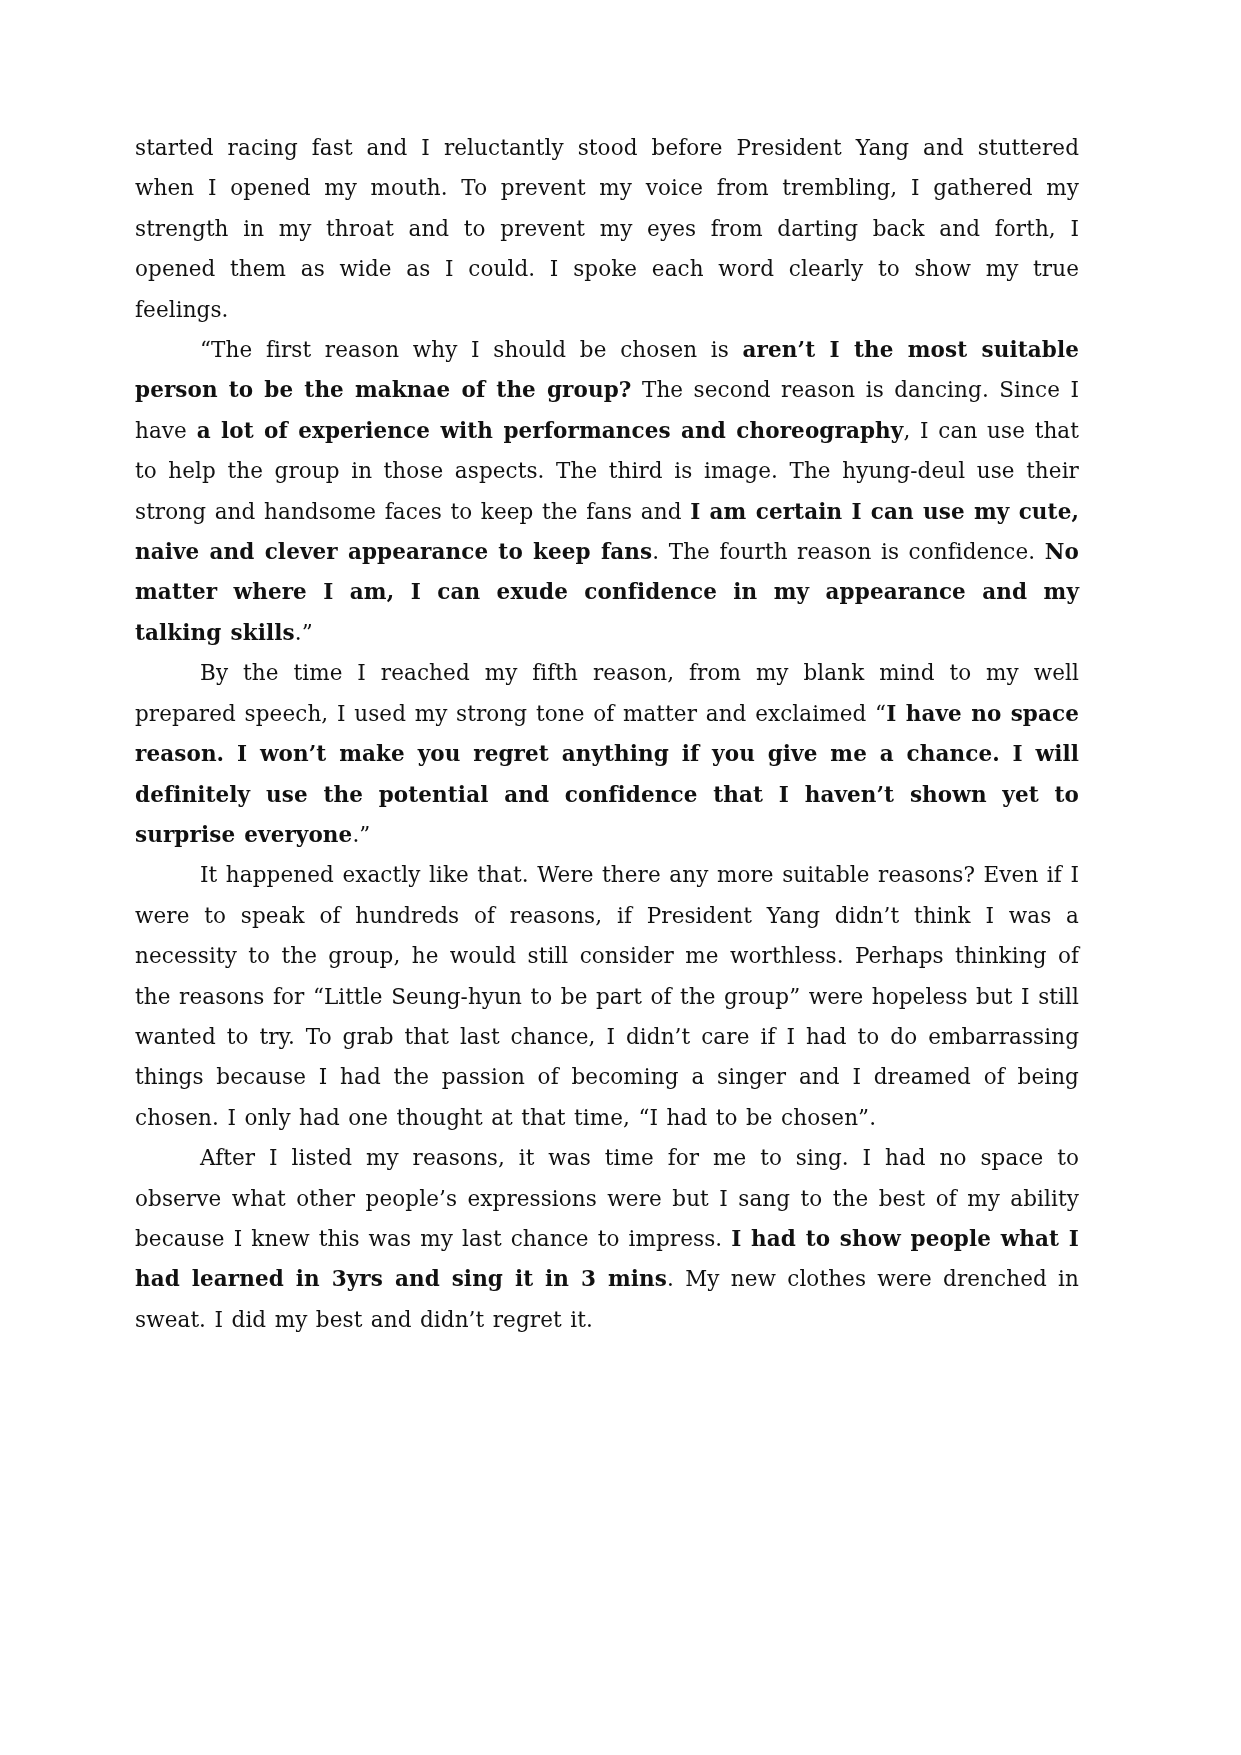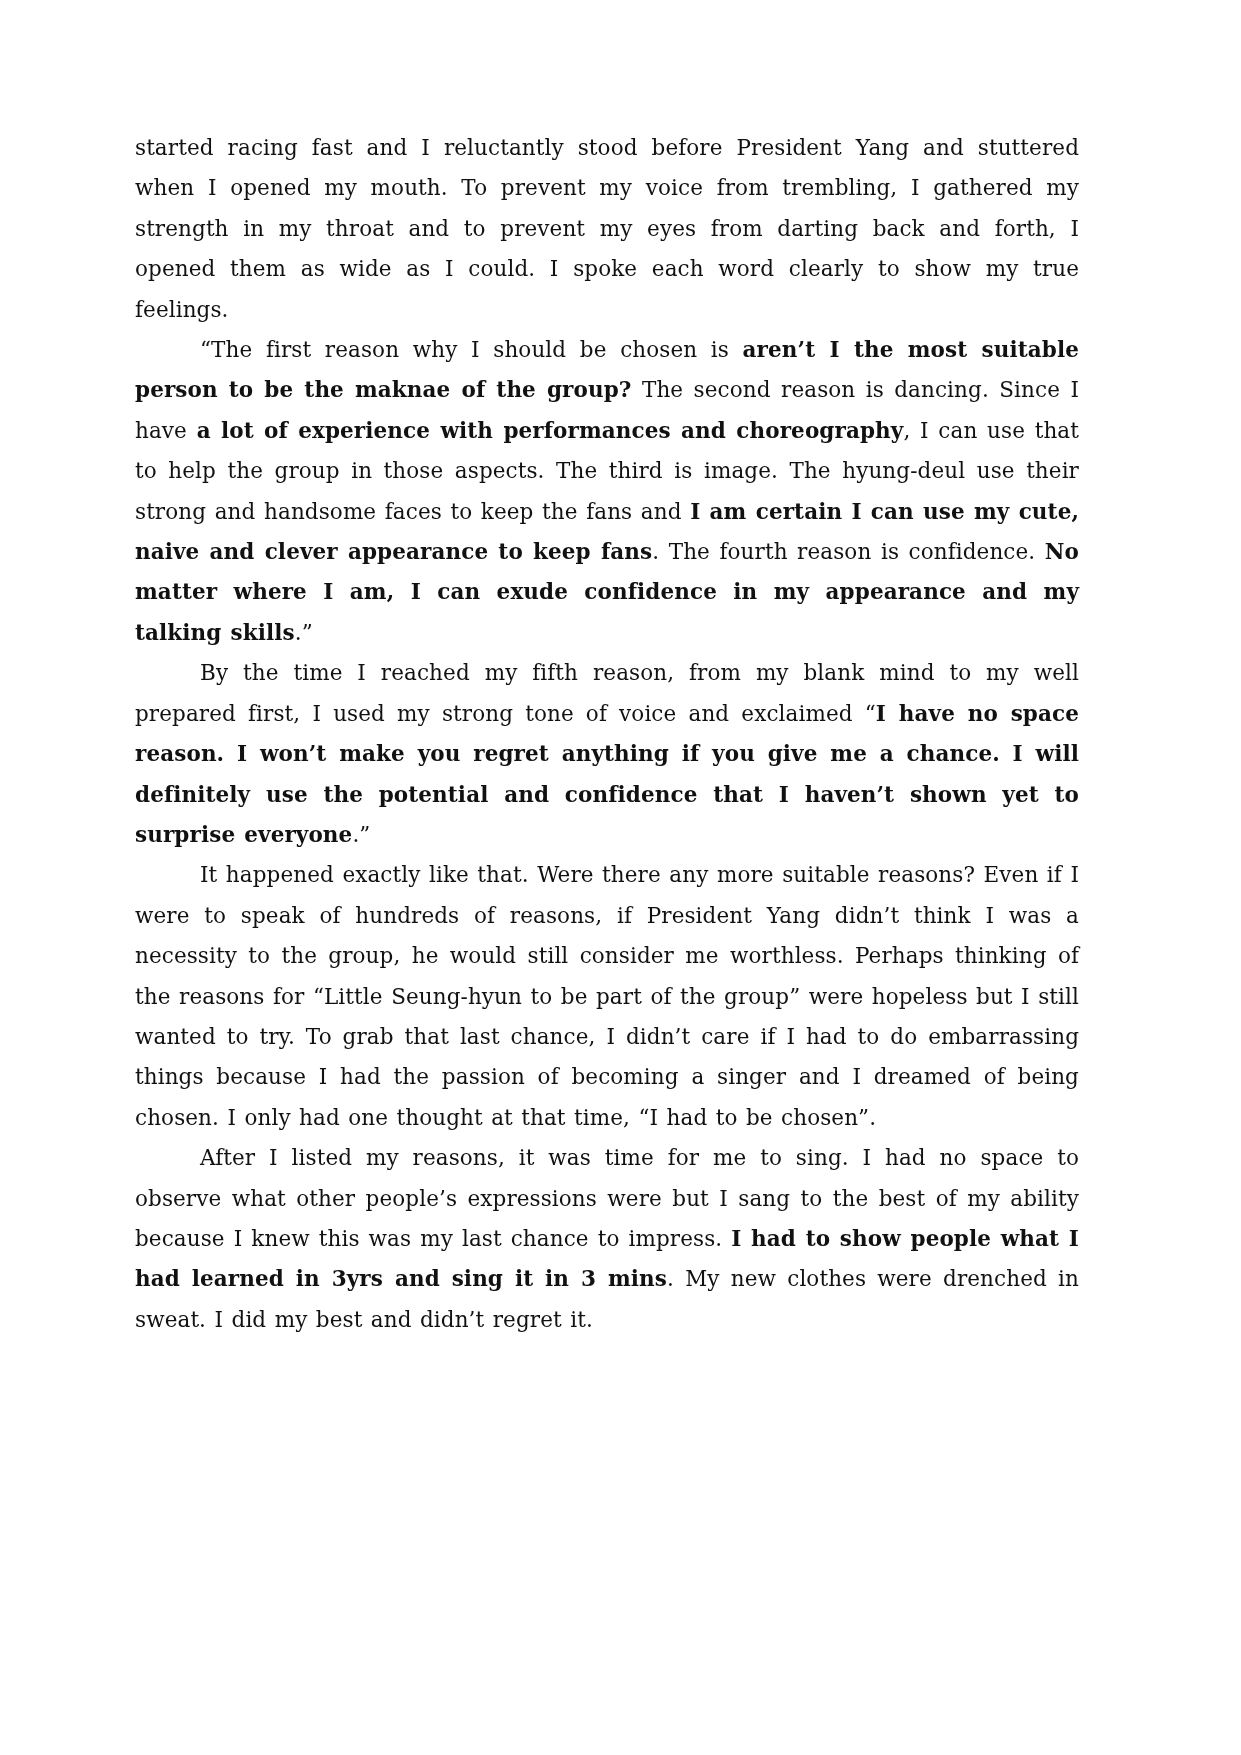--- a/index.html
+++ b/index.html
@@ -46,17 +46,17 @@
     font-weight: bold;
   }
 </style>
 </head>
 <body>
 
 <div class="page">
   <div class="textblock" id="text-block">
       <p><span>started racing fast and I reluctantly stood before President Yang and stuttered when I opened my mouth. To prevent my voice from trembling, I gathered my strength in my throat and to prevent my eyes from darting back and forth, I opened them as wide as I could. I spoke each word clearly to show my true feelings.</span></p>
       <p class="indent"><span>“The first reason why I should be chosen is </span><b>aren’t I the most suitable person to be the maknae of the group?</b><span> The second reason is dancing. Since I have </span><b>a lot of experience with performances and choreography</b><span>, I can use that to help the group in those aspects. The third is image. The hyung-deul use their strong and handsome faces to keep the fans and </span><b>I am certain I can use my cute, naive and clever appearance to keep fans</b><span>. The fourth reason is confidence. </span><b>No matter where I am, I can exude confidence in my appearance and my talking skills</b><span>.”</span></p>
-      <p class="indent"><span>By the time I reached my fifth reason, from my blank mind to my well prepared first, I used my strong tone of voice and exclaimed “</span><b>I have no space reason. I won’t make you regret anything if you give me a chance. I will definitely use the potential and confidence that I haven’t shown yet to surprise everyone</b><span>.”</span></p>
+      <p class="indent"><span>By the time I reached my fifth reason, from my blank mind to my well prepared speech, I used my strong tone of matter and exclaimed “</span><b>I have no space reason. I won’t make you regret anything if you give me a chance. I will definitely use the potential and confidence that I haven’t shown yet to surprise everyone</b><span>.”</span></p>
       <p class="indent"><span>It happened exactly like that. Were there any more suitable reasons? Even if I were to speak of hundreds of reasons, if President Yang didn’t think I was a necessity to the group, he would still consider me worthless. Perhaps thinking of the reasons for “Little Seung-hyun to be part of the group” were hopeless but I still wanted to try. To grab that last chance, I didn’t care if I had to do embarrassing things because I had the passion of becoming a singer and I dreamed of being chosen. I only had one thought at that time, “I had to be chosen”.</span></p>
       <p class="indent"><span>After I listed my reasons, it was time for me to sing. I had no space to observe what other people’s expressions were but I sang to the best of my ability because I knew this was my last chance to impress. </span><b>I had to show people what I had learned in 3yrs and sing it in 3 mins</b><span>. My new clothes were drenched in sweat. I did my best and didn’t regret it.</span></p>
     </div>
 </div>
 
 </body></html>

